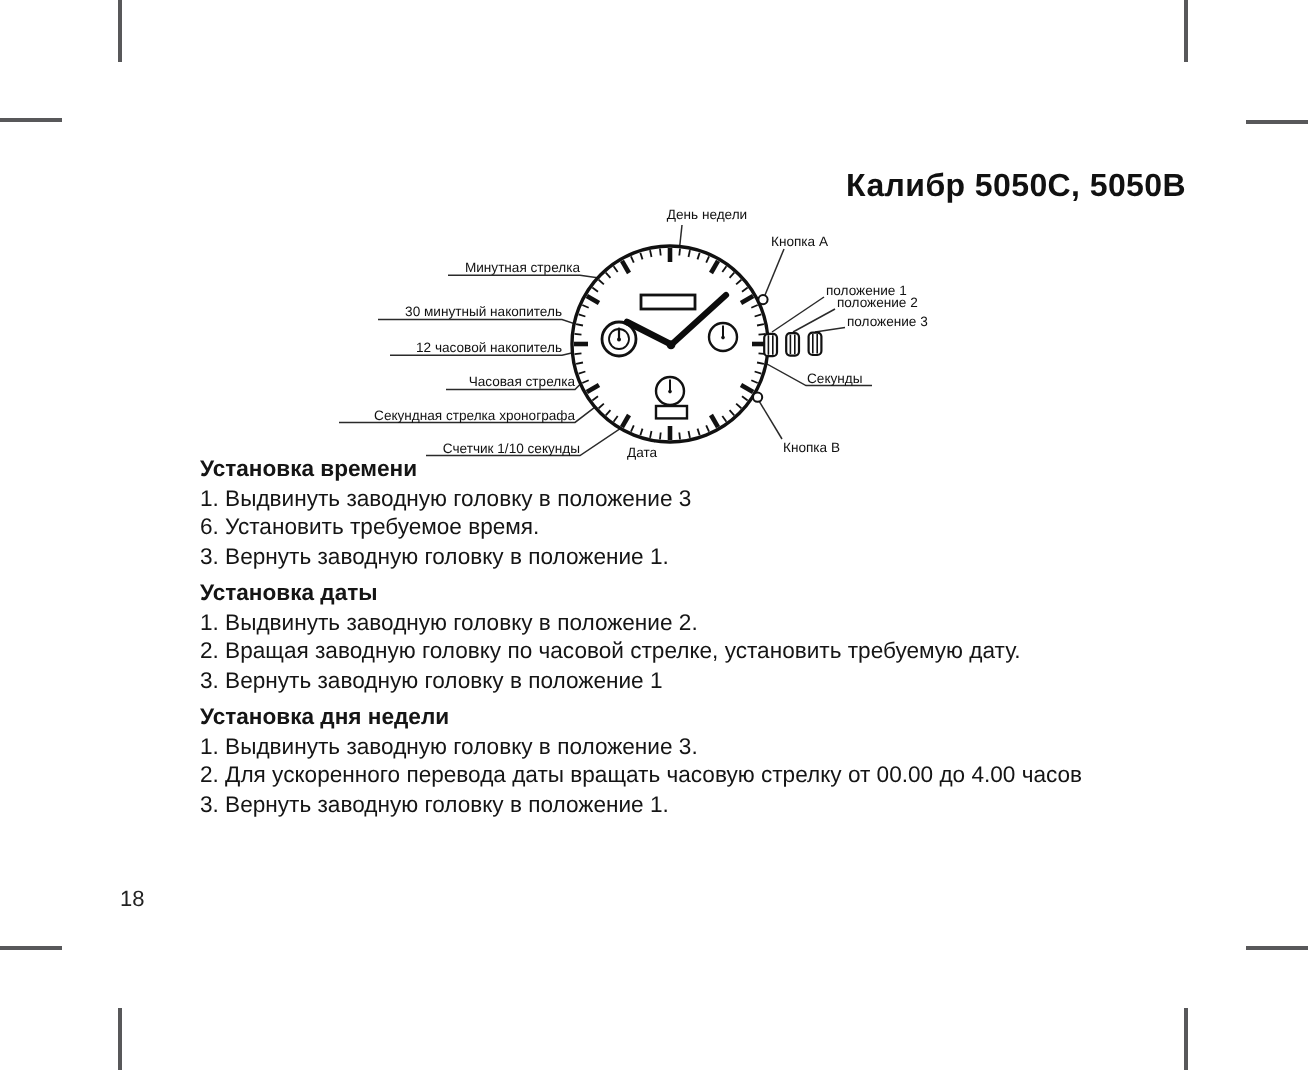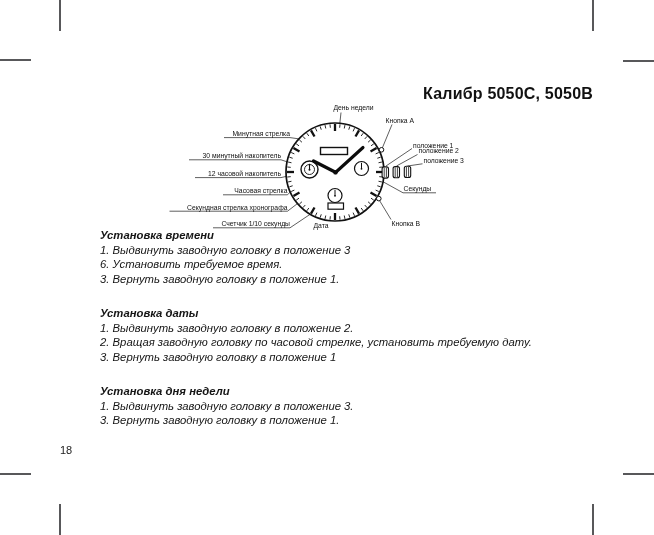--- a/index.html
+++ b/index.html
@@ -18,22 +18,22 @@
 
   .diagram{position:absolute;left:100px;top:98px;width:370px;height:140px;}
   .diagram svg{width:100%;height:100%;}
   .dlabel{font-family:"Liberation Sans",sans-serif;font-size:6.8px;fill:#111;}
   .leader{stroke:#2a2a2a;stroke-width:0.75;fill:none;}
 
   .bodytext{
     position:absolute;left:100px;top:228px;width:452px;
     font-size:11.3px;line-height:14.5px;color:#151515;
   }
-  .bodytext p{margin:0;font-style:italic;}
-  .section{margin-top:20px;}
+  .bodytext p{margin:0;}
+  .section{margin-top:4px;}
   .section:first-child{margin-top:0;}
   .heading{font-weight:bold;}
   .note b{font-weight:bold;}
 
   .page-number{
     position:absolute;left:60px;top:444px;width:533px;text-align:left;
     font-size:11px;color:#222;
   }
 </style>
 </head>
@@ -206,17 +206,18 @@
   </div>
   <div class="section">
     <p class="heading">Установка даты</p>
     <p>1. Выдвинуть заводную головку в положение 2.</p>
     <p>2. Вращая заводную головку по часовой стрелке, установить требуемую дату.</p>
     <p>3. Вернуть заводную головку в положение 1</p>
   </div>
   <div class="section">
     <p class="heading">Установка дня недели</p>
     <p>1. Выдвинуть заводную головку в положение 3.</p>
+    <p>2. Для ускоренного перевода даты вращать часовую стрелку от 00.00 до 4.00 часов</p>
     <p>3. Вернуть заводную головку в положение 1.</p>
   </div>
 </div>
 
 <div class="page-number">18</div>
 
 </body></html>

